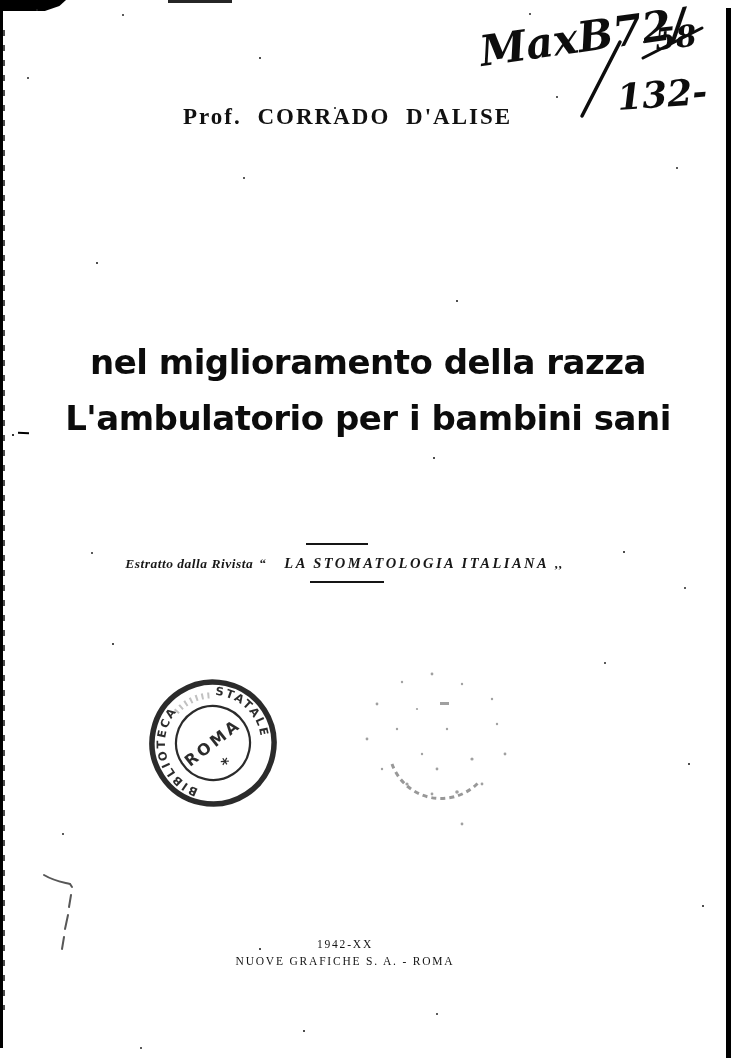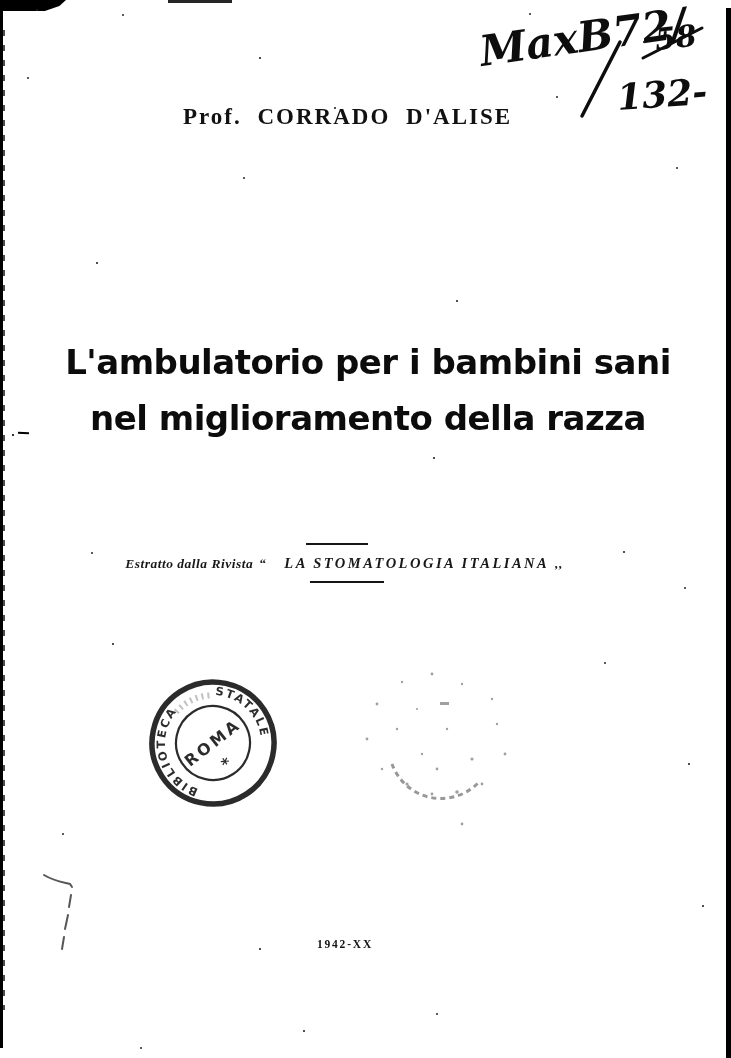--- a/index.html
+++ b/index.html
@@ -46,21 +46,21 @@
   .stamp-text{font-family:"DejaVu Sans", sans-serif;font-weight:700;fill:#1c1c1c;}
   
   .faint-svg{position:absolute;left:355px;top:662px;width:165px;height:165px;}
   
   .pencil-svg{position:absolute;left:0;top:855px;width:110px;height:110px;}
   
   .dash-mark{position:absolute;left:18px;top:432px;width:11px;height:2px;background:#000;transform:rotate(2deg);}
   
   .imprint{
     position:absolute;left:145px;top:936px;width:400px;text-align:center;
-    font-family:"Liberation Serif", serif;font-weight:700;font-size:11.5px;
+    font-family:"Liberation Serif", serif;font-weight:400;font-size:11.5px;
     line-height:17px;letter-spacing:1.8px;color:#141414;
   }
   
   .noise{position:absolute;left:0;top:0;width:2px;height:2px;background:transparent;opacity:.8;
     box-shadow:36px 9px #222,122px 14px #333,259px 57px #222,529px 13px #333,
     643px 41px #222,27px 77px #333,96px 262px #222,243px 177px #333,
     334px 107px #222,556px 96px #333,433px 457px #222,91px 552px #333,
     623px 551px #222,684px 587px #333,112px 643px #222,604px 662px #333,
     688px 763px #222,62px 833px #333,259px 948px #222,436px 1013px #333,
     303px 1030px #222,140px 1047px #333,702px 905px #222,676px 167px #333,
@@ -81,22 +81,22 @@
     <text class="hw" x="42" y="66" font-size="42" transform="rotate(-8 42 66)">MaxB72/</text>
     <line x1="142" y1="116" x2="180" y2="42" stroke="#0d0d0d" stroke-width="3.5" stroke-linecap="round"></line>
     <text class="hw" x="178" y="110" font-size="36" transform="rotate(-4 178 110)">132-</text>
     <text class="hw" x="216" y="50" font-size="30" transform="rotate(-6 216 50)">58</text>
     <line x1="203" y1="58" x2="262" y2="28" stroke="#0d0d0d" stroke-width="3" stroke-linecap="round"></line>
   </svg>
 
   <div class="author">Prof. CORRADO D'ALISE</div>
 
   <h1 class="title">
+    <div>nel miglioramento della razza</div>
     <div>L'ambulatorio per i bambini sani</div>
-    <div>nel miglioramento della razza</div>
   </h1>
 
   <div class="rule rule-top"></div>
   <div class="subtitle">
     <span>Estratto dalla Rivista</span>
     <span class="q">“</span><span class="journal">LA STOMATOLOGIA ITALIANA</span>
     <span class="q">,,</span>
   </div>
   <div class="rule rule-bottom"></div>
 
@@ -150,17 +150,18 @@
       <path d="M 71,40 l -2,12"></path>
       <path d="M 68,60 l -3,14"></path>
       <path d="M 64,82 l -2,12"></path>
     </g>
   </svg>
 
   <div class="dash-mark"></div>
 
   <div class="imprint">
     <div>1942-XX</div>
+    <div>NUOVE GRAFICHE S. A. - ROMA</div>
   </div>
 
   <div class="noise"></div>
 
 </div>
 
 </body></html>

